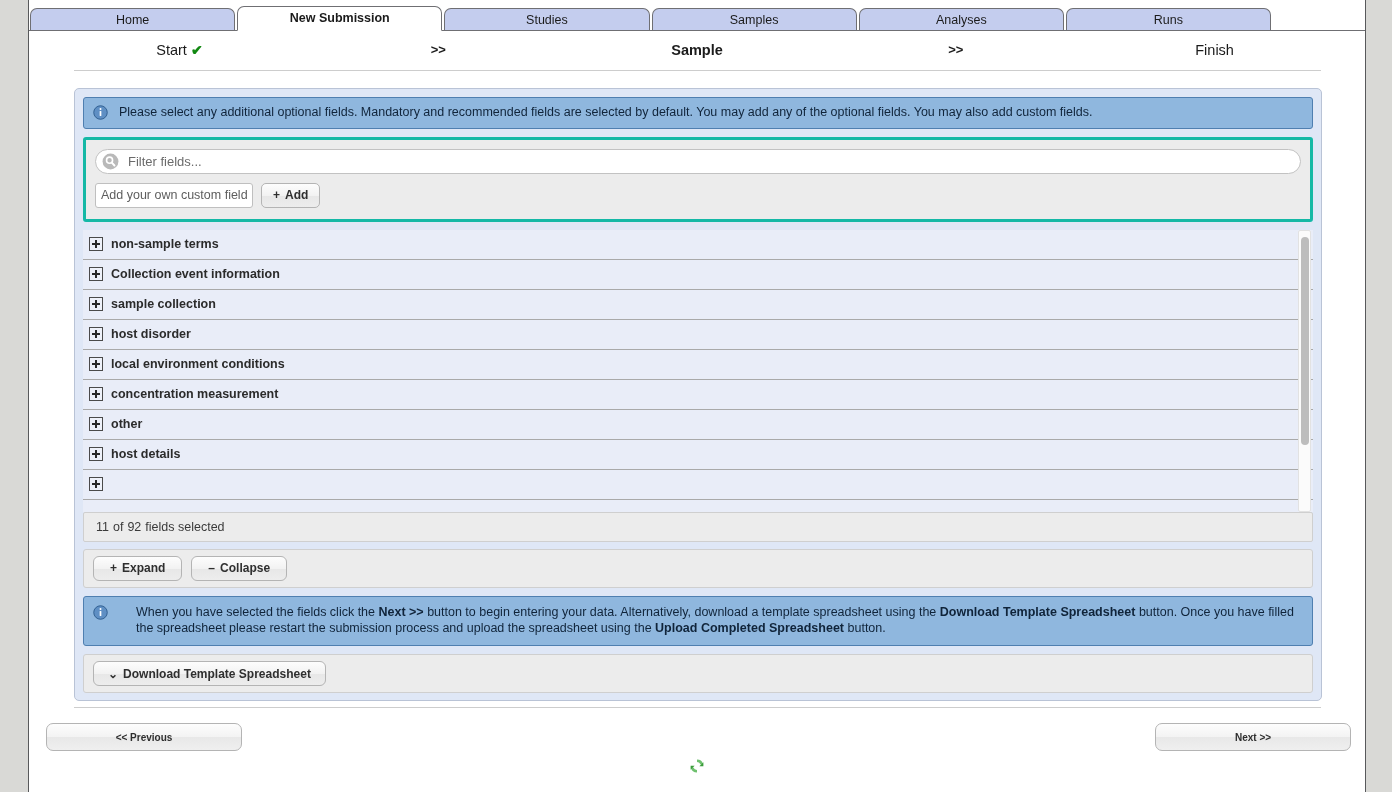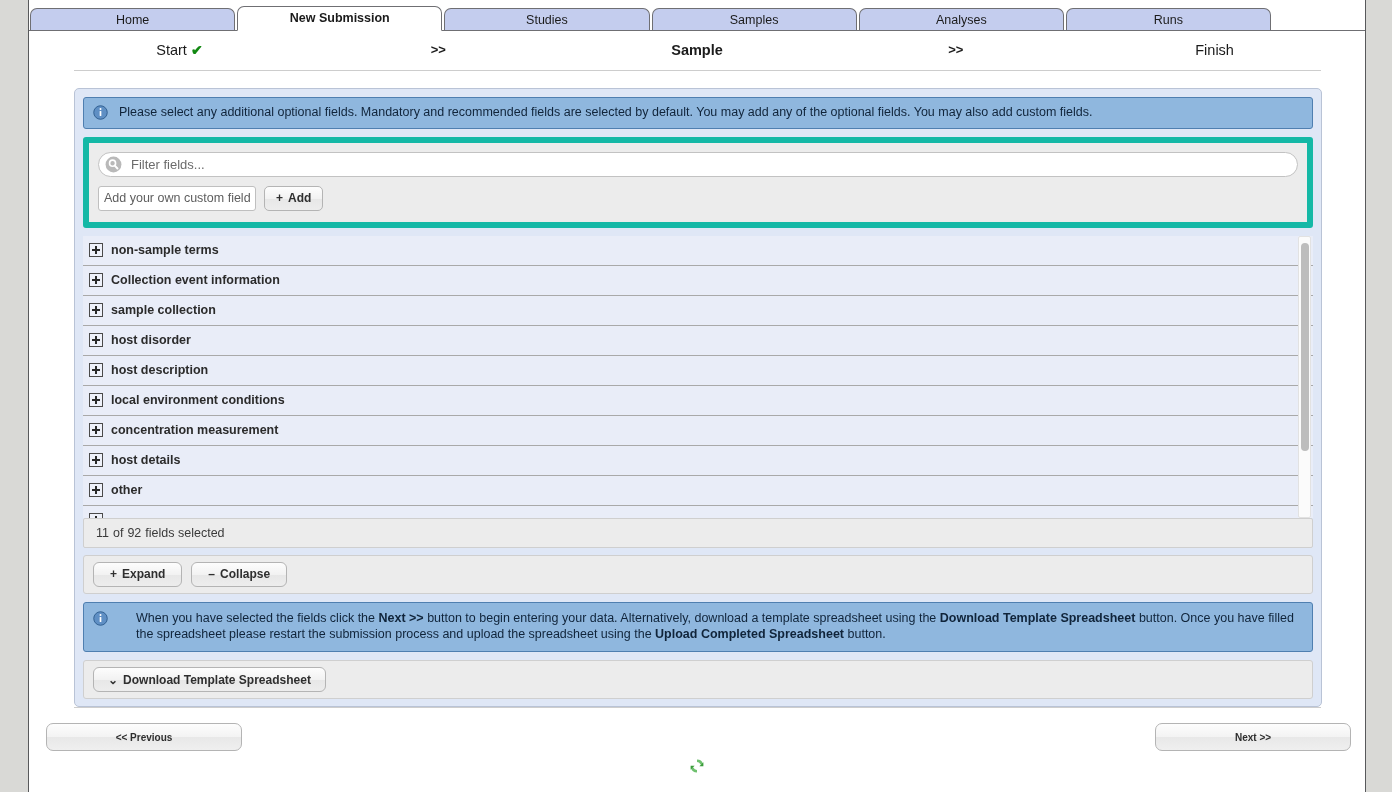--- a/index.html
+++ b/index.html
@@ -131,21 +131,21 @@
   .info-icon {
     flex: 0 0 auto;
     width: 15px; height: 15px;
     margin-right: 11px;
     margin-top: 1px;
   }
   
   .toolbar {
     margin-top: 8px;
     background: #ececec;
-    border: 6px solid #14b8a6;
+    border: 3px solid #14b8a6;
     border-radius: 3px;
     padding: 9px 9px 11px 9px;
     box-sizing: border-box;
   }
   .filter-wrap {
     position: relative;
     width: 100%;
     height: 25px;
   }
   .filter-input {
@@ -451,37 +451,33 @@
           <div class="group-row">
             <span class="expander"></span>
             <span class="group-label">sample collection</span>
           </div>
           <div class="group-row">
             <span class="expander"></span>
             <span class="group-label">host disorder</span>
           </div>
           <div class="group-row">
             <span class="expander"></span>
-            <span class="group-label">host description</span>
-          </div>
-          <div class="group-row">
-            <span class="expander"></span>
             <span class="group-label">local environment conditions</span>
           </div>
           <div class="group-row">
             <span class="expander"></span>
             <span class="group-label">concentration measurement</span>
           </div>
           <div class="group-row">
             <span class="expander"></span>
+            <span class="group-label">other</span>
+          </div>
+          <div class="group-row">
+            <span class="expander"></span>
             <span class="group-label">host details</span>
-          </div>
-          <div class="group-row">
-            <span class="expander"></span>
-            <span class="group-label">other</span>
           </div>
           <div class="group-row">
             <span class="expander"></span>
             <span class="group-label"></span>
           </div>
         </div>
         <div class="sbar-track">
           <div class="sbar-thumb"></div>
         </div>
       </div>

